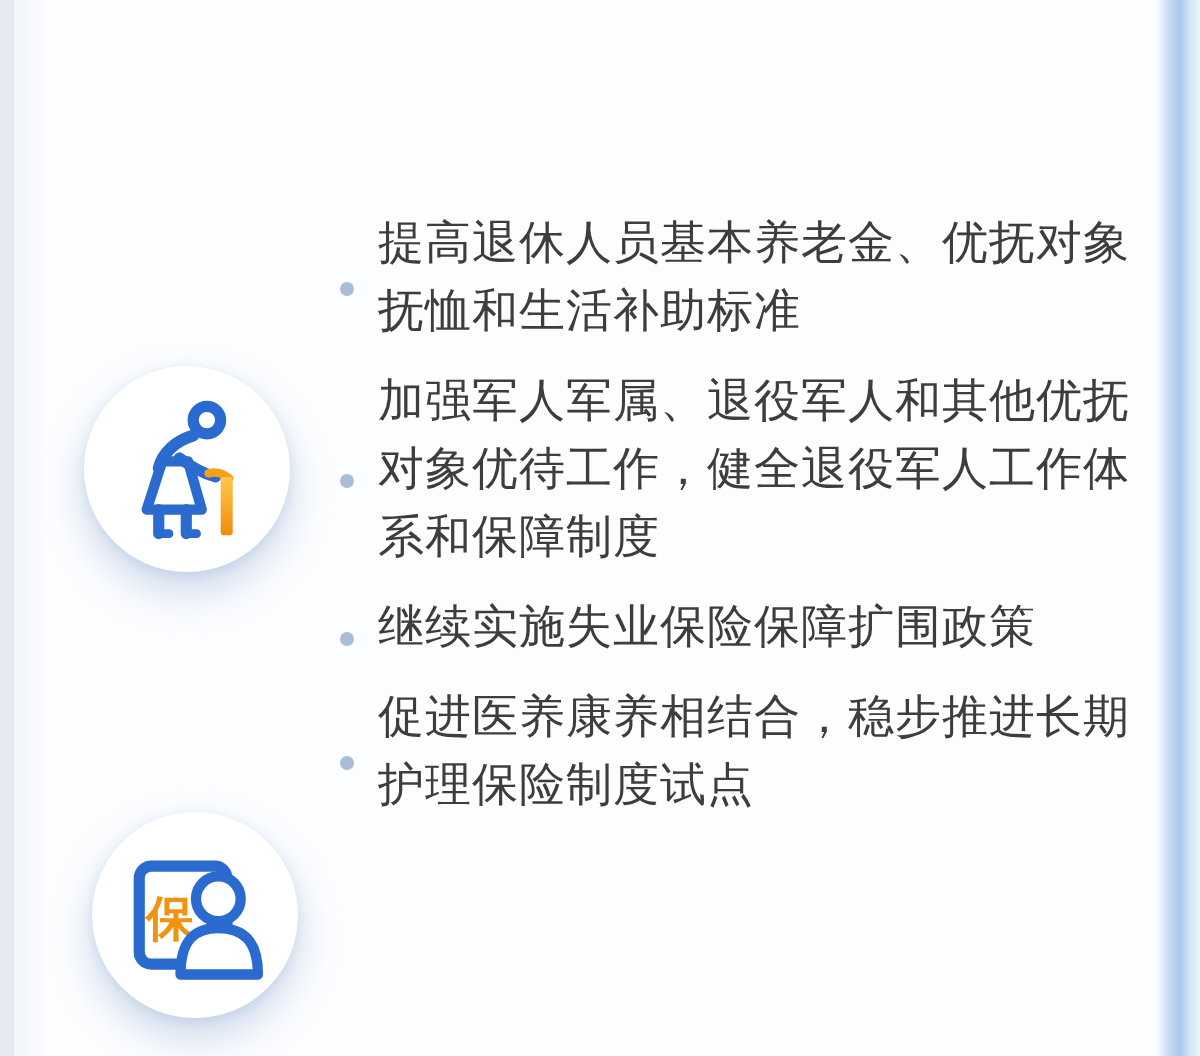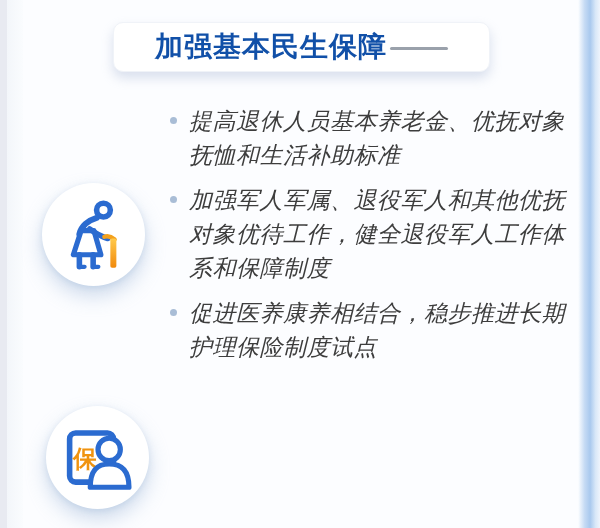--- a/index.html
+++ b/index.html
@@ -18,37 +18,33 @@
   .header-dash{width:58px;height:3px;background:#9aa1ab;border-radius:2px;margin-left:3px;margin-top:3px;}
   
   .icon-circle{position:absolute;width:103px;height:103px;border-radius:50%;background:#ffffff;
     box-shadow:0 10px 20px rgba(150,178,212,.45),0 2px 6px rgba(170,192,218,.35);
     display:flex;align-items:center;justify-content:center;}
   .icon-circle svg{width:86px;height:86px;}
   .icon-elderly{left:42px;top:183px;}
   .icon-insurance{left:46px;top:406px;}
   
   .bullet-list{position:absolute;left:170px;top:104px;width:408px;}
-  .item{display:flex;align-items:flex-start;margin-bottom:11px;font-style:italic;}
+  .item{display:flex;align-items:center;margin-bottom:11px;}
   .dot{flex:0 0 auto;width:7px;height:7px;border-radius:50%;background:#a9bdd6;margin:13px 12px 0 0;}
   .item-text{font-size:23px;line-height:34px;color:#3d3d3d;white-space:pre-line;letter-spacing:.5px;}
 </style>
 </head>
 <body>
 
 <div class="page">
   <div class="content-card"></div>
   <div class="left-strip"></div>
   <div class="left-gutter"></div>
   <div class="right-band"></div>
 
-  <div class="header-box">
-    <span class="header-title">加强基本民生保障</span>
-    <span class="header-dash"></span>
-  </div>
 
   <div class="icon-circle icon-elderly">
     <svg viewBox="0 0 100 100" aria-hidden="true">
       <defs>
         <linearGradient id="caneGrad" x1="0" y1="0" x2="0" y2="1">
           <stop offset="0" stop-color="#ffc94a"></stop>
           <stop offset="1" stop-color="#f18a0d"></stop>
         </linearGradient>
       </defs>
       <circle cx="61" cy="21" r="8" fill="none" stroke="#2b6bd0" stroke-width="6.5"></circle>
@@ -80,17 +76,21 @@
 抚恤和生活补助标准</span>
     </div>
     <div class="item">
       <span class="dot"></span>
       <span class="item-text">加强军人军属、退役军人和其他优抚
 对象优待工作，健全退役军人工作体
 系和保障制度</span>
     </div>
     <div class="item">
       <span class="dot"></span>
+      <span class="item-text">继续实施失业保险保障扩围政策</span>
+    </div>
+    <div class="item">
+      <span class="dot"></span>
       <span class="item-text">促进医养康养相结合，稳步推进长期
 护理保险制度试点</span>
     </div>
   </div>
 </div>
 
 </body></html>

